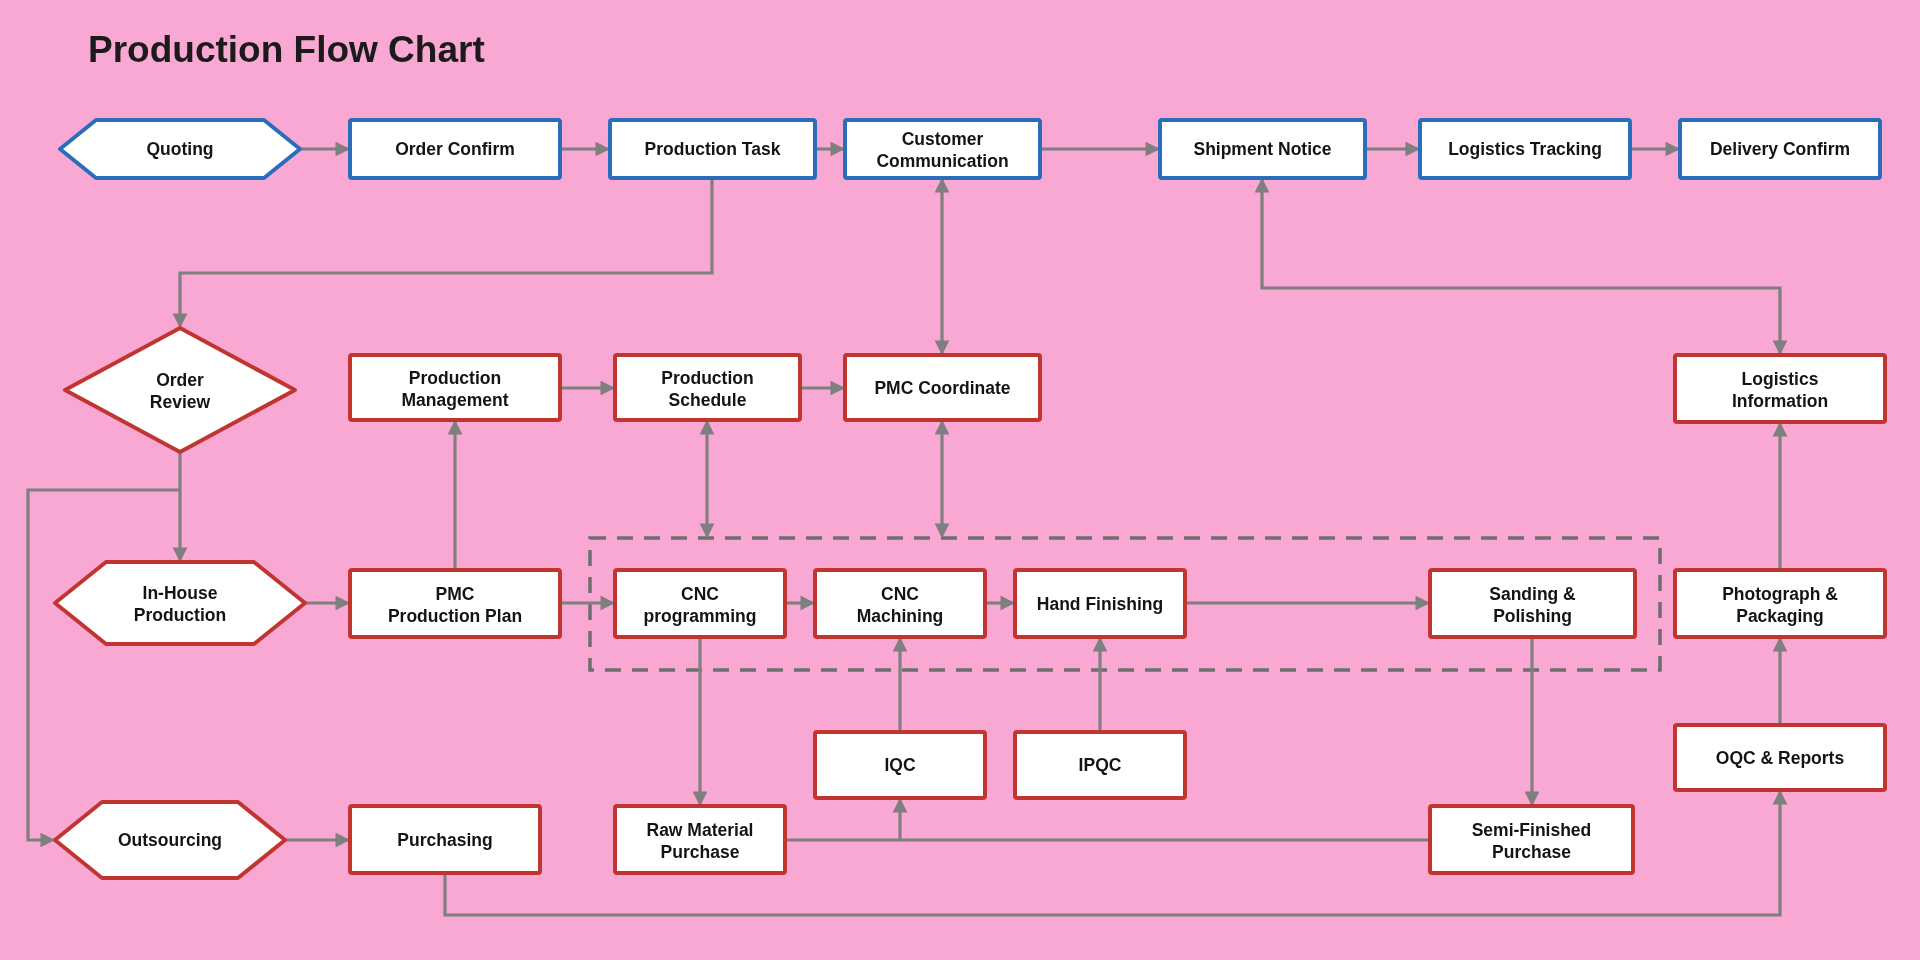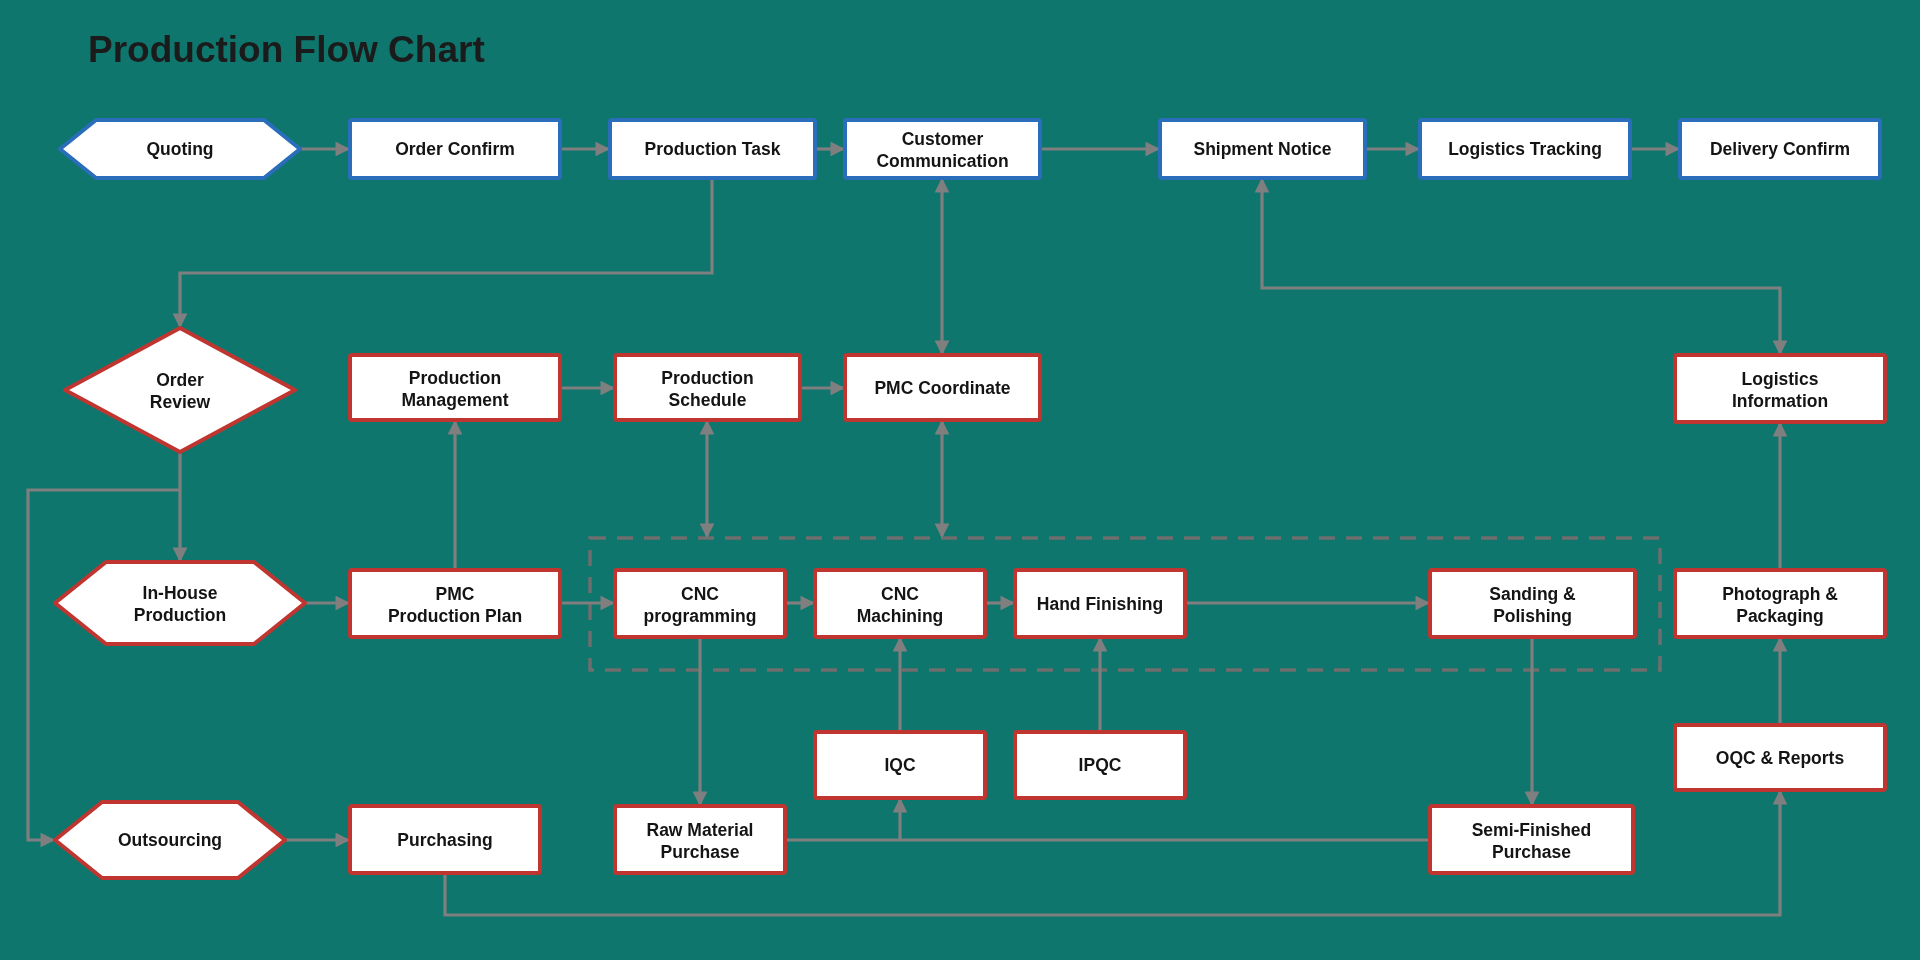--- a/index.html
+++ b/index.html
@@ -1,16 +1,16 @@
 <!DOCTYPE html>
 <html><head>
 <meta charset="utf-8">
 <style>
   html,body{margin:0;padding:0;background:#ffffff;}
-  .stage{position:relative;width:1920px;height:960px;background:#0f766e;overflow:hidden;}
+  .stage{position:relative;width:1920px;height:960px;background:#f9a8d4;overflow:hidden;}
   svg{display:block;}
   text{font-family:"Liberation Sans", sans-serif;}
 </style>
 </head>
 <body>
 
 <div class="stage">
   <svg id="chart" width="1920" height="960" viewBox="0 0 1920 960" xmlns="http://www.w3.org/2000/svg">
     <defs>
       <marker id="arw" viewBox="0 0 10 10" refX="8.5" refY="5" markerWidth="4.6" markerHeight="4.6" orient="auto-start-reverse">

